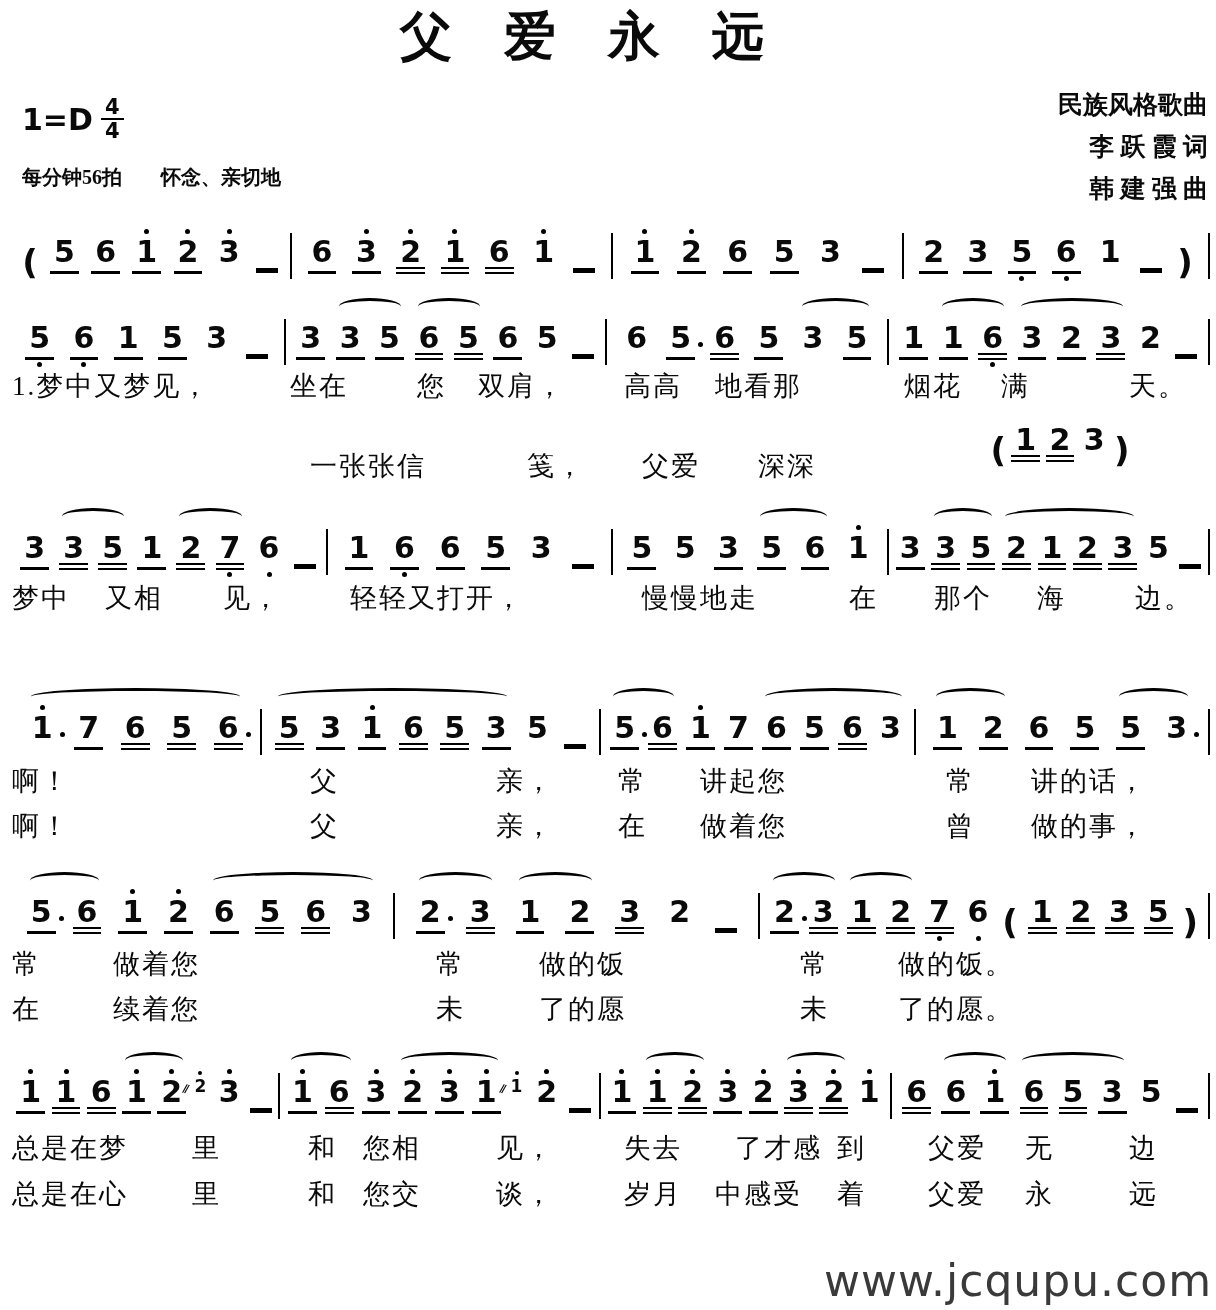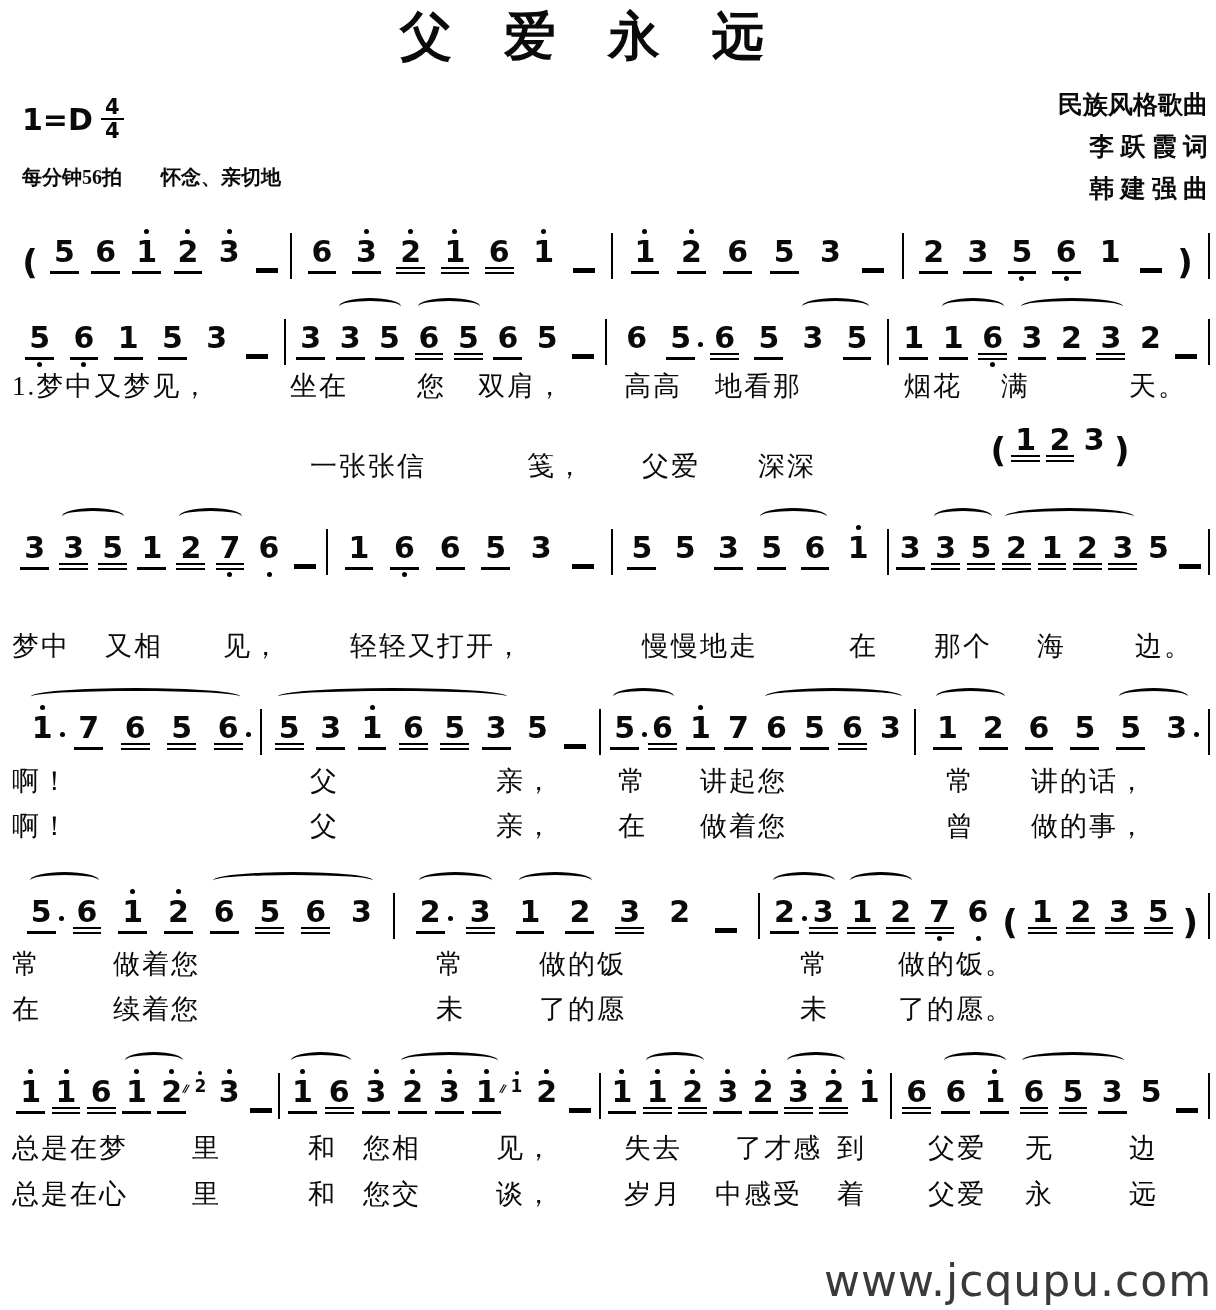--- a/index.html
+++ b/index.html
@@ -1003,21 +1003,21 @@
         <div class="seg" style="left: 894px;">烟花</div>
         <div class="seg" style="left: 991px;">满</div>
         <div class="seg" style="left: 1119px;">天。</div>
       </div>
       <div class="lyr" style="top: 448px;">
         <div class="seg" style="left: 280px; margin-left: 20px;">一张张信</div>
         <div class="seg" style="left: 517px;">笺，</div>
         <div class="seg" style="left: 632px;">父爱</div>
         <div class="seg" style="left: 748px;">深深</div>
       </div>
-      <div class="lyr" style="top: 580px; margin-top: 48px;">
+      <div class="lyr" style="top: 580px;">
         <div class="seg" style="left: 2px;">梦中</div>
         <div class="seg" style="left: 95px;">又相</div>
         <div class="seg" style="left: 213px;">见，</div>
         <div class="seg" style="left: 340px;">轻轻又打开，</div>
         <div class="seg" style="left: 632px;">慢慢地走</div>
         <div class="seg" style="left: 839px;">在</div>
         <div class="seg" style="left: 924px;">那个</div>
         <div class="seg" style="left: 1027px;">海</div>
         <div class="seg" style="left: 1125px;">边。</div>
       </div>

